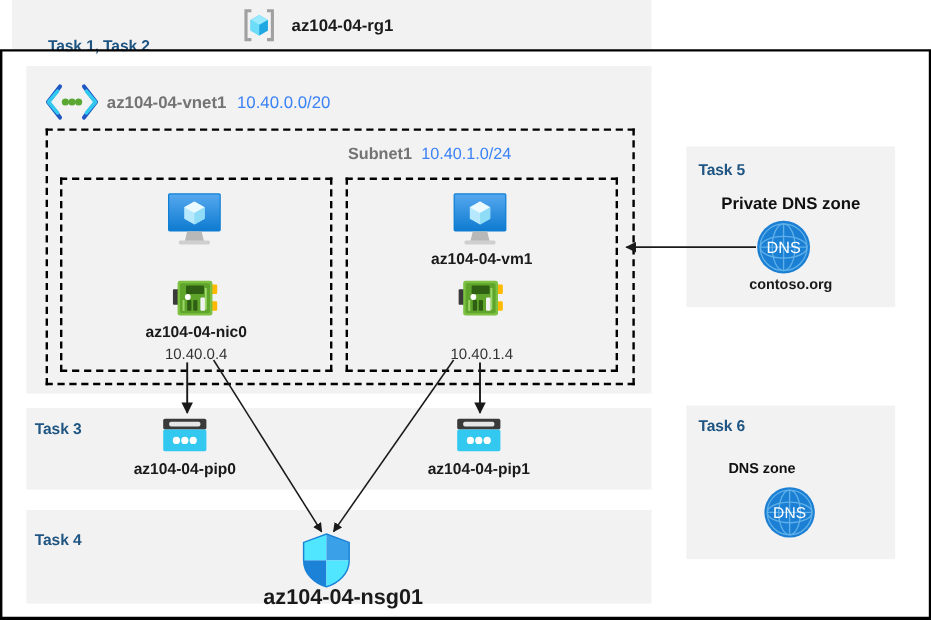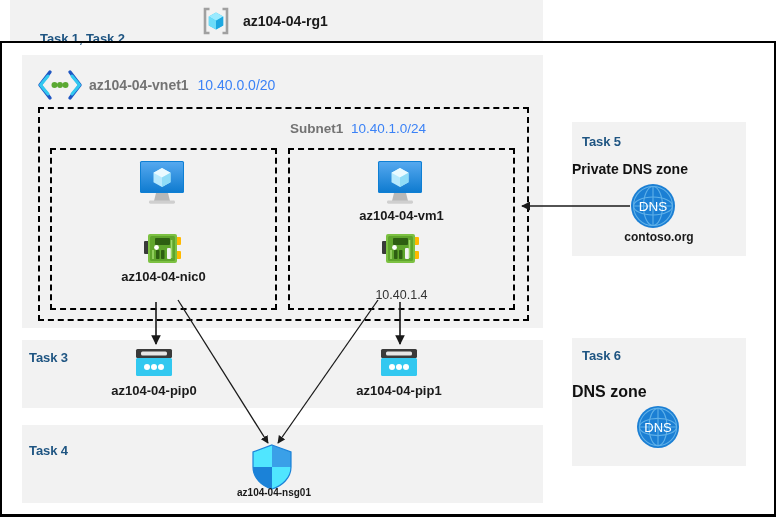--- a/index.html
+++ b/index.html
@@ -75,20 +75,21 @@
   .hdr-norm {
     font-weight: normal;
     color: #3b82f6;
   }
   .zone-title {
     position: absolute;
     font-size: 13.5px;
     font-weight: bold;
     color: #111111;
     white-space: nowrap;
+    text-align: center;
   }
 
   
   .icon { position: absolute; display: block; }
 
   
   #wires {
     position: absolute;
     left: 0; top: 0;
     width: 776px; height: 517px;
@@ -173,20 +174,21 @@
       <rect x="12" y="18" width="3.5" height="9" rx="0.8" fill="#2e5f12"></rect>
       <rect x="17" y="18" width="3.5" height="9" rx="0.8" fill="#2e5f12"></rect>
       <rect x="23" y="16" width="4" height="11" rx="1" fill="#f2f2f2"></rect>
       <circle cx="12.5" cy="15.5" r="2.4" fill="#ffffff"></circle>
       <path d="M9 18 L9 27" stroke="#9ed86a" stroke-width="1.6" fill="none"></path>
       <path d="M27.5 8 L27.5 26" stroke="#9ed86a" stroke-width="1.6" fill="none"></path>
     </svg>
   </span>
 
   <div class="res-name" style="left:50px; top:269px; width:227px;">az104-04-nic0</div>
+  <div class="res-sub" style="left:50px; top:288px; width:227px;">10.40.0.4</div>
 
   <div class="abs" style="left:290px; top:128px; transform:translateY(-50%); font-size:13.5px; white-space:nowrap;">
     <span class="hdr-bold">Subnet1</span>
     <span class="hdr-norm" style="margin-left:4px;">10.40.1.0/24</span>
   </div>
 
   <div class="dashed" style="left:288px; top:148px; width:227px; height:162px;"></div>
 
   <span class="icon" style="left:374px; top:159px; width:52px; height:46px;">
     <svg width="52" height="46" viewBox="0 0 52 46">
@@ -269,21 +271,21 @@
       <g clip-path="url(#shclip)">
         <rect x="0" y="0" width="22" height="23" fill="#50e6ff"></rect>
         <rect x="22" y="0" width="22" height="23" fill="#3aa0e8"></rect>
         <rect x="0" y="23" width="22" height="23" fill="#1b82d8"></rect>
         <rect x="22" y="23" width="22" height="23" fill="#50e6ff"></rect>
       </g>
       <path d="M22 1 L41 8 L41 23 C41 34 32 42 22 45 C12 42 3 34 3 23 L3 8 Z" fill="none" stroke="#1b82d8" stroke-width="1.2"></path>
     </svg>
   </span>
 
-  <div class="res-name" style="left:172px; top:487px; width:204px; font-size:10px;">az104-04-nsg01</div>
+  <div class="res-name" style="left:184px; top:487px; width:204px; font-size:18px;">az104-04-nsg01</div>
 
   <div class="abs panel-grey" style="left:572px; top:122px; width:174px; height:134px;"></div>
 
   <div class="task-label" style="left:582px; top:141px; transform:translateY(-50%);">Task 5</div>
 
   <div class="zone-title" style="left:572px; top:161px; width:174px; font-size:14px;">Private DNS zone</div>
 
   <span class="icon" style="left:630px; top:183px; width:46px; height:46px;">
     <svg width="46" height="46" viewBox="0 0 46 46">
       <circle cx="23" cy="23" r="22" fill="#1b7fd4"></circle>
@@ -295,21 +297,21 @@
       <text x="23" y="28" text-anchor="middle" font-family="Liberation Sans, sans-serif" font-size="13.5" fill="#ffffff">DNS</text>
     </svg>
   </span>
 
   <div class="res-name" style="left:572px; top:230px; width:174px; font-size:12px;">contoso.org</div>
 
   <div class="abs panel-grey" style="left:572px; top:338px; width:174px; height:128px;"></div>
 
   <div class="task-label" style="left:582px; top:355px; transform:translateY(-50%);">Task 6</div>
 
-  <div class="zone-title" style="left:572px; top:383px; width:174px; font-size:16px;">DNS zone</div>
+  <div class="zone-title" style="left:548px; top:383px; width:174px; font-size:12px;">DNS zone</div>
 
   <span class="icon" style="left:636px; top:405px; width:44px; height:44px;">
     <svg width="44" height="44" viewBox="0 0 44 44">
       <circle cx="22" cy="22" r="21" fill="#1b7fd4"></circle>
       <circle cx="22" cy="22" r="18.6" fill="none" stroke="#5fb0e8" stroke-width="1.1"></circle>
       <ellipse cx="22" cy="22" rx="9" ry="18.6" fill="none" stroke="#5fb0e8" stroke-width="1.1"></ellipse>
       <ellipse cx="22" cy="22" rx="18.6" ry="8.6" fill="none" stroke="#5fb0e8" stroke-width="1.1"></ellipse>
       <line x1="3.4" y1="22" x2="40.6" y2="22" stroke="#5fb0e8" stroke-width="1.1"></line>
       <line x1="22" y1="3.4" x2="22" y2="40.6" stroke="#5fb0e8" stroke-width="1.1"></line>
       <text x="22" y="27" text-anchor="middle" font-family="Liberation Sans, sans-serif" font-size="13" fill="#ffffff">DNS</text>

